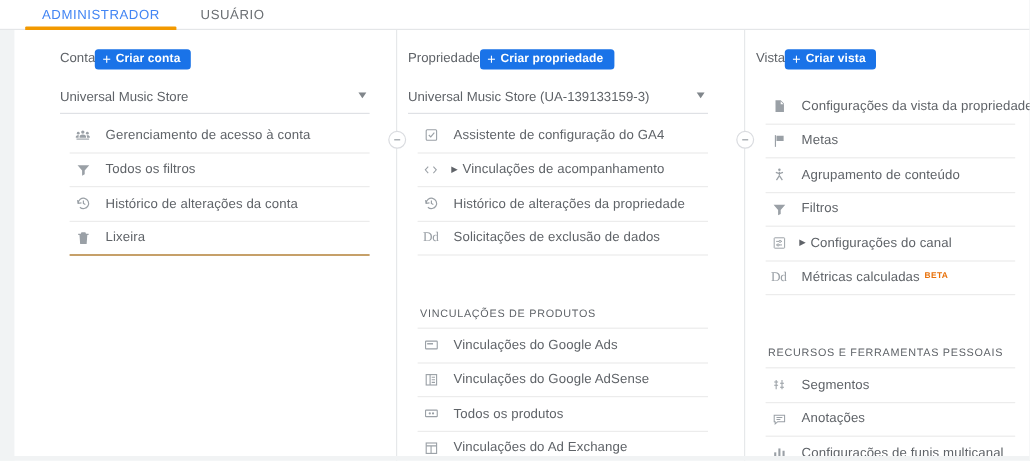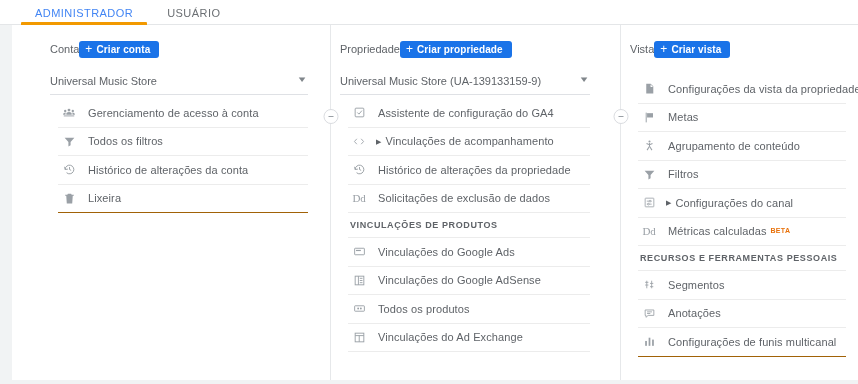--- a/index.html
+++ b/index.html
@@ -182,27 +182,28 @@
     font-weight: bold;
     position: relative;
     top: -0.5px;
   }
 
   
   .section-head {
     font-size: 9px;
     color: #5f6368;
     letter-spacing: .6px;
-    font-weight: bold;
+    font-weight: normal;
     display: flex;
     align-items: center;
     height: 24px;
     border-bottom: 1px solid #ececec;
     padding-left: 2px;
     white-space: nowrap;
+    margin-top: 36px;
   }
   .spacer-row {
     height: 12px;
   }
 
   
   .divider {
     position: absolute;
     top: 0;
     bottom: 0;
@@ -327,21 +328,21 @@
 
       <div class="colhead">
         <span class="colhead-label">Propriedade</span>
         <button class="btn-create">
           <span class="plus">+</span>
           <span>Criar propriedade</span>
         </button>
       </div>
 
       <div class="selector">
-        <span>Universal Music Store (UA-139133159-9)</span>
+        <span>Universal Music Store (UA-139133159-3)</span>
         <span class="caret">▼</span>
       </div>
 
       <div class="menu">
 
         <div class="menu-item">
           <span class="ico">
             <svg width="13" height="13" viewBox="0 0 24 24" fill="none" stroke="currentColor" stroke-width="1.7">
               <rect x="4" y="4" width="16" height="16" rx="1.5"></rect>
               <polyline points="8,12 11,15 16.5,8.5"></polyline>

